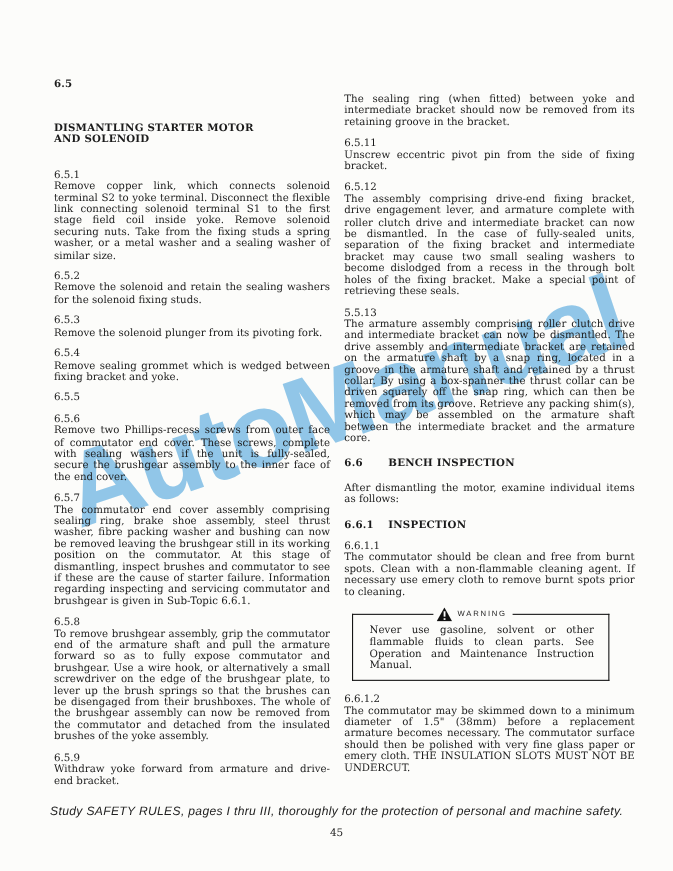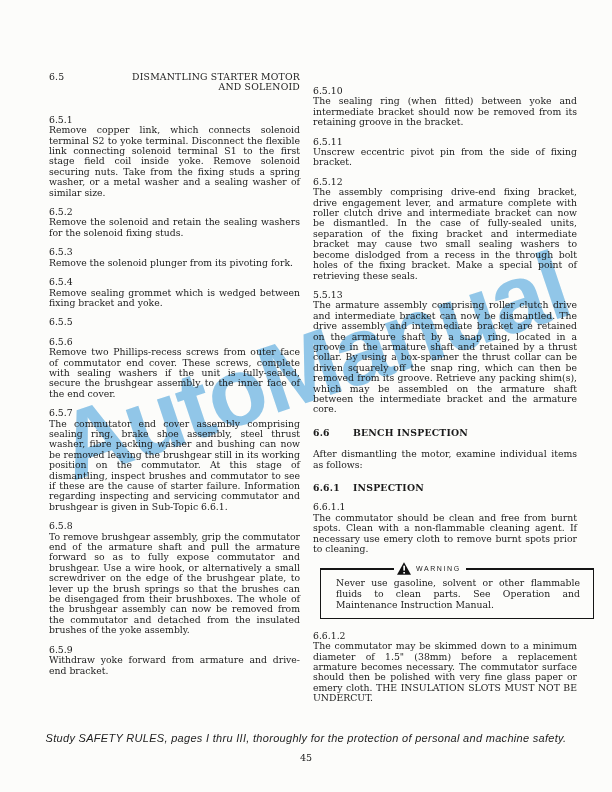--- a/index.html
+++ b/index.html
@@ -12,30 +12,30 @@
   .watermark{
     position:absolute;left:62px;top:398px;height:104px;line-height:104px;
     transform:rotate(-18.5deg);transform-origin:left center;
     font-family:"Liberation Sans", sans-serif;font-weight:bold;
     font-size:96px;letter-spacing:-2px;white-space:nowrap;
     color:rgba(104,178,224,0.72);z-index:0;pointer-events:none;
   }
   .col{position:absolute;z-index:1;font-size:9.3px;line-height:10.4px;text-align:justify;}
   .col-left{left:49px;top:72px;width:251px;}
   .col-right{left:313px;top:86px;width:264px;}
-  .topic-head{display:flex;font-weight:normal;letter-spacing:0.2px;}
+  .topic-head{display:flex;font-weight:bold;letter-spacing:0.2px;flex-direction:column;}
   .topic-head .t-num{flex:0 0 40px;}
-  .topic-head .t-title{flex:1;text-align:right;}
+  .topic-head .t-title{flex:1;text-align:left;}
   .sec{margin-top:9px;}
   .sec-num{display:block;}
   .sub-head{display:flex;font-weight:bold;margin-top:13px;letter-spacing:0.2px;}
   .sub-head .t-num{flex:0 0 40px;}
   .intro{margin-top:11px;}
   
-  .warn-wrap{position:relative;margin:14px 0 0 7px;width:274px;z-index:1;}
+  .warn-wrap{position:relative;margin:14px 0 0 7px;width:234px;z-index:1;}
   .warn-box{
     border:1.5px solid #151515;border-top:none;
     padding:10px 13px 7px 15px;
     font-size:9.3px;line-height:10.8px;text-align:justify;background:transparent;
   }
   .warn-top{
     position:absolute;top:-6px;left:0;right:0;height:13px;
     display:flex;align-items:center;
   }
   .warn-line-l{flex:0 0 74px;height:1.5px;background:#151515;}
@@ -114,21 +114,20 @@
     <div class="sec">
       <span class="sec-num">6.5.9</span>
       <span>Withdraw yoke forward from armature and drive-end bracket.</span>
     </div>
 
   </div>
 
   <div class="col col-right">
 
     <div class="sec" style="margin-top:0;">
-      <span class="sec-num">6.5.10</span>
       <span>The sealing ring (when fitted) between yoke and intermediate bracket should now be removed from its retaining groove in the bracket.</span>
     </div>
 
     <div class="sec">
       <span class="sec-num">6.5.11</span>
       <span>Unscrew eccentric pivot pin from the side of fixing bracket.</span>
     </div>
 
     <div class="sec">
       <span class="sec-num">6.5.12</span>

